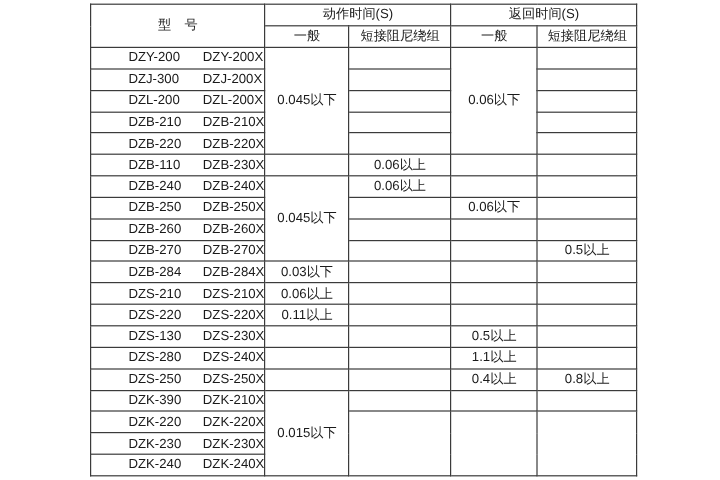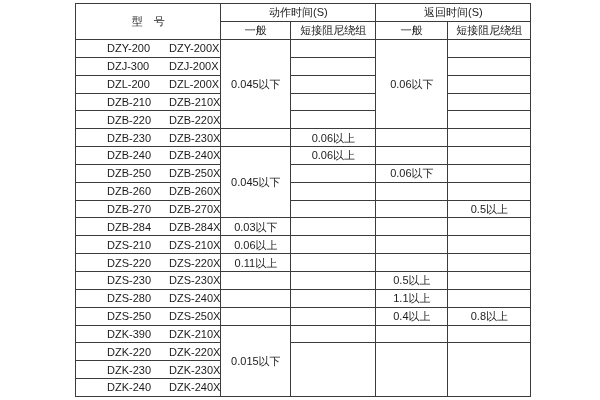--- a/index.html
+++ b/index.html
@@ -117,21 +117,21 @@
             <span class="ma">DZB-220</span>
             <span class="mb">DZB-220X</span>
           </div>
         </td>
         <td></td>
         <td></td>
       </tr>
       <tr>
         <td>
           <div class="model-pair">
-            <span class="ma">DZB-230</span>
+            <span class="ma">DZB-110</span>
             <span class="mb">DZB-230X</span>
           </div>
         </td>
         <td></td>
         <td>0.06以上</td>
         <td></td>
         <td></td>
       </tr>
       <tr>
         <td>
@@ -210,21 +210,21 @@
           </div>
         </td>
         <td>0.11以上</td>
         <td></td>
         <td></td>
         <td></td>
       </tr>
       <tr>
         <td>
           <div class="model-pair">
-            <span class="ma">DZS-230</span>
+            <span class="ma">DZS-130</span>
             <span class="mb">DZS-230X</span>
           </div>
         </td>
         <td></td>
         <td></td>
         <td>0.5以上</td>
         <td></td>
       </tr>
       <tr>
         <td>

